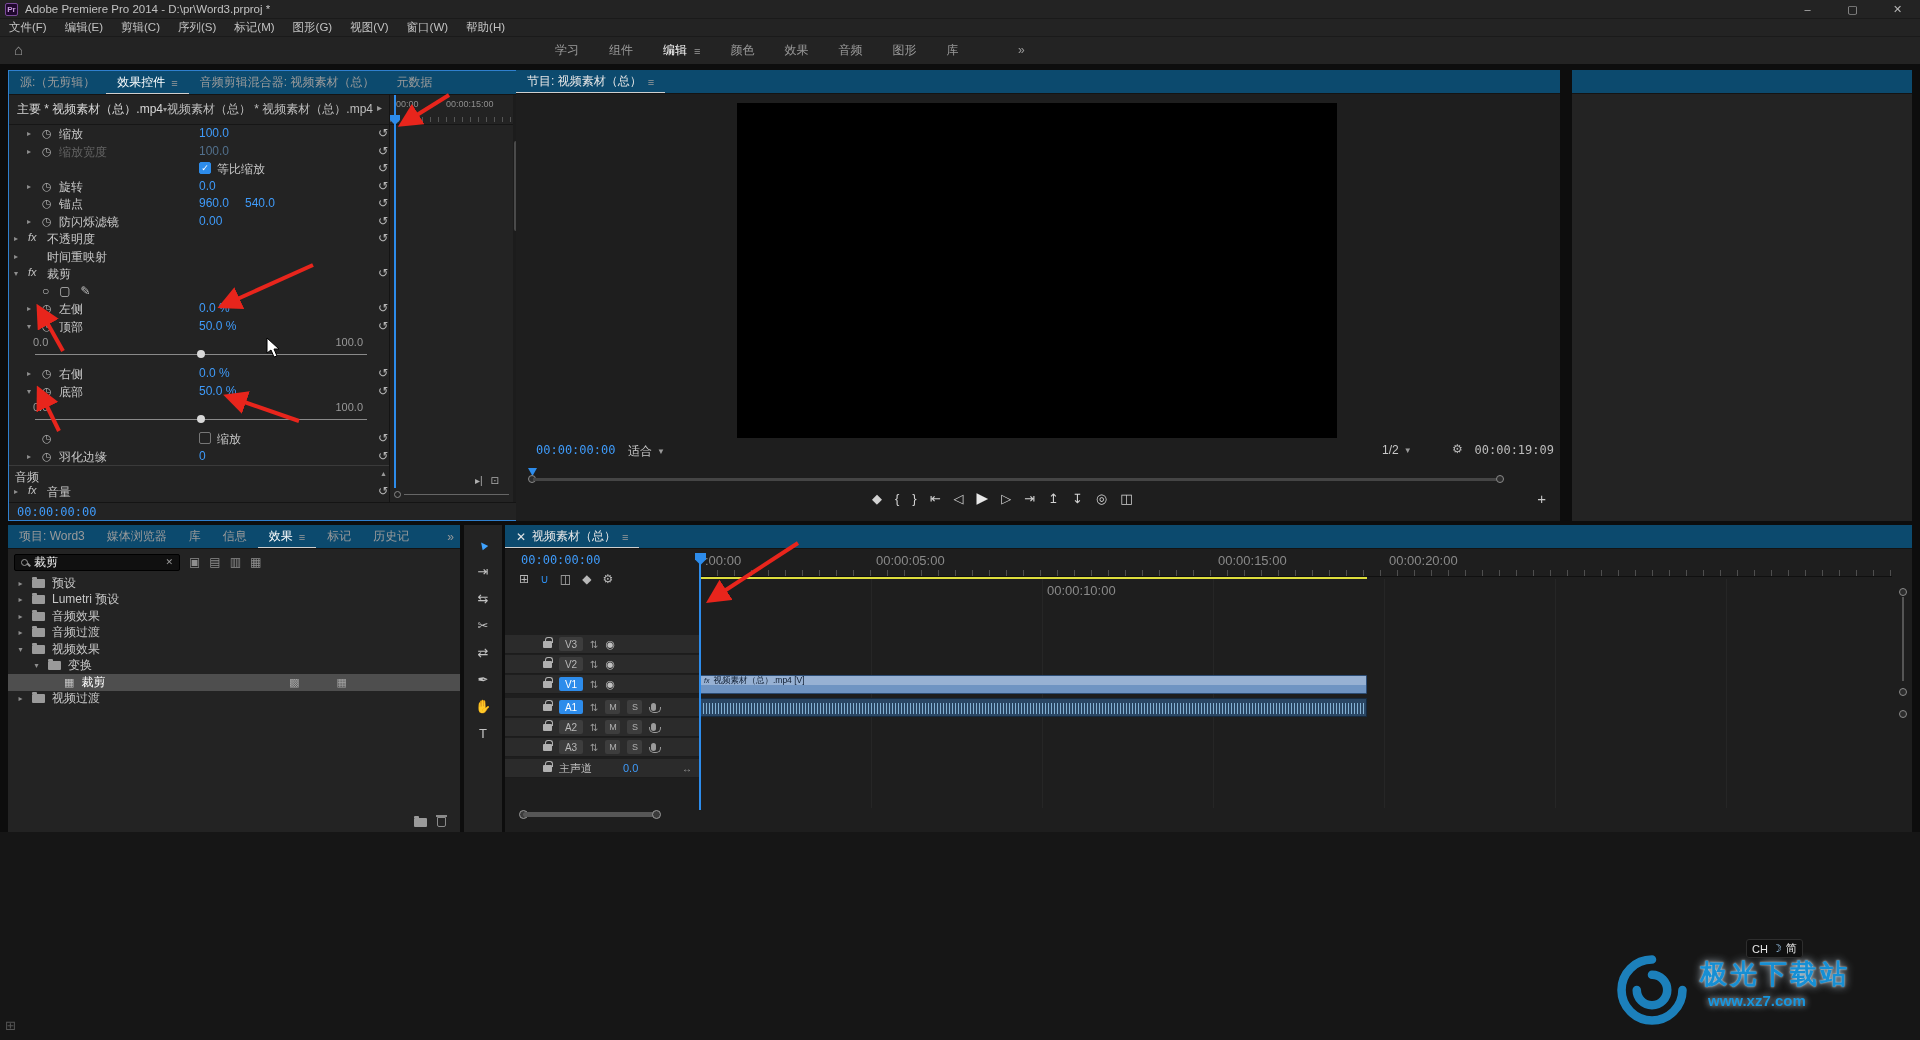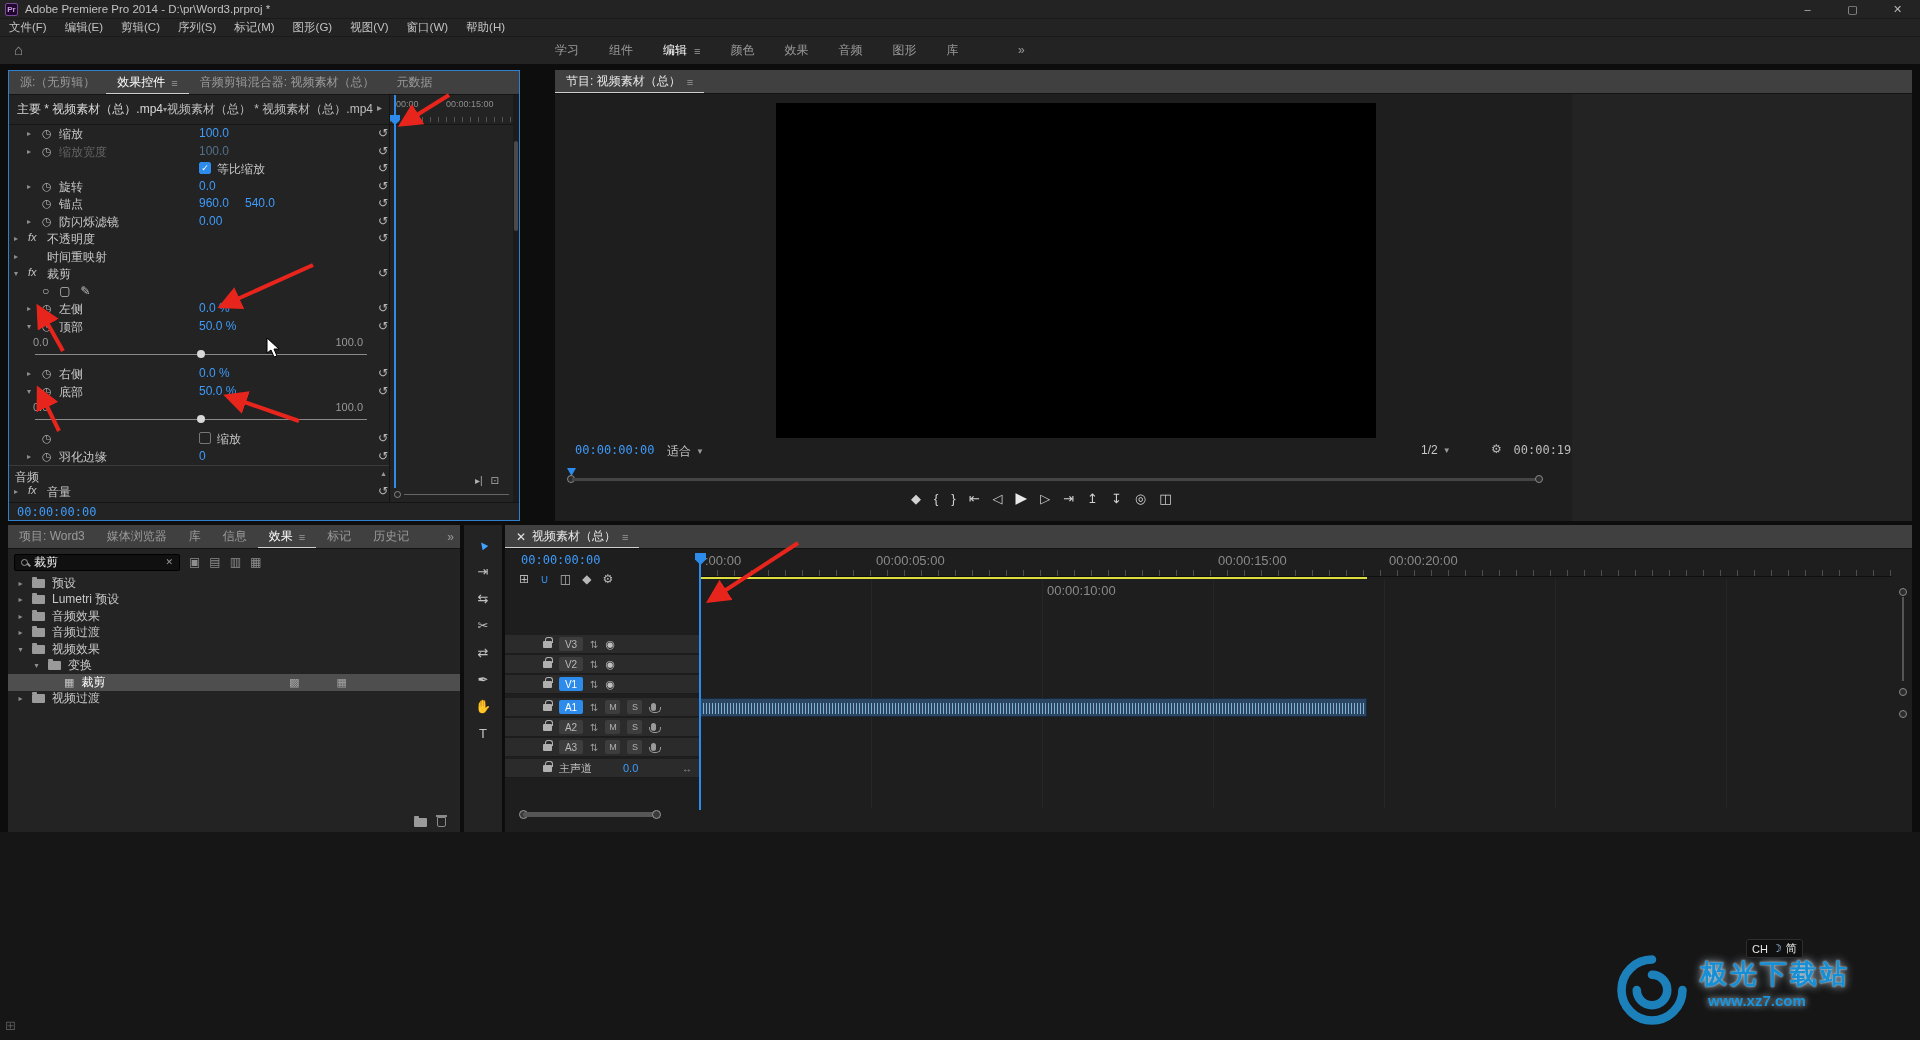--- a/index.html
+++ b/index.html
@@ -18,21 +18,21 @@
 .wsbar{position:absolute;left:0;top:37px;width:1920px;height:27px;background:#232323;z-index:5}
 .home-ico{position:absolute;left:14px;top:4px;font-size:15px;color:#9a9a9a}
 .ws-tabs{position:absolute;left:540px;top:0;height:27px;display:flex;align-items:center}
 .ws-tab{padding:0 15px;font-size:12px;color:#9a9a9a;display:flex;align-items:center;gap:7px;height:100%;white-space:nowrap}
 .ws-tab.active{color:#fff}
 .ws-menu{color:#9a9a9a;font-size:11px}
 .ws-overflow{position:absolute;left:1018px;top:6px;color:#9a9a9a}
 
 
 .panel{position:absolute;background:#232323}
-.tabbar{height:24px;background:#404040;border-bottom:1px solid #141414;display:flex;align-items:stretch;overflow:hidden;white-space:nowrap}
+.tabbar{height:24px;background:#0c4a6e;border-bottom:1px solid #141414;display:flex;align-items:stretch;overflow:hidden;white-space:nowrap}
 .ptab{display:flex;align-items:center;gap:6px;padding:0 11px;font-size:12px;color:#9a9a9a}
 .ptab.active{color:#fff;box-shadow:inset 0 -1px 0 #cfcfcf}
 .ptab-menu{font-size:11px;color:#9a9a9a}
 
 
 #effect-panel{left:8px;top:70px;width:512px;height:451px;border:1px solid #2f80cf}
 .ec-header{position:absolute;left:0;top:24px;width:380px;height:30px;border-bottom:1px solid #161616;display:flex;align-items:center;padding:0 8px;color:#d6d6d6;white-space:nowrap;overflow:hidden}
 .ec-header .chev{font-size:8px;color:#9a9a9a}
 .ec-header .clip2{color:#bdbdbd}
 .ec-expand{position:absolute;left:368px;top:31px;font-size:10px;color:#9a9a9a}
@@ -72,21 +72,21 @@
 .ec-corner{position:absolute;right:16px;bottom:16px;display:flex;gap:8px;font-size:10px;color:#b0b0b0}
 .ec-mini-scroll{position:absolute;left:4px;right:6px;bottom:4px;height:7px}
 .ec-mini-scroll .dot{position:absolute;left:0;top:0;width:7px;height:7px;border:1px solid #888;border-radius:50%}
 .ec-mini-scroll .bar{position:absolute;left:10px;right:0;top:3px;height:1px;background:#666}
 .ec-vscroll{position:absolute;right:0;top:24px;bottom:18px;width:6px;background:#1c1c1c}
 .ec-vscroll .hd{position:absolute;left:1px;right:1px;top:46px;height:90px;background:#4a4a4a;border-radius:3px}
 .ec-bottom{position:absolute;left:0;right:0;bottom:0;height:18px;background:#232323;border-top:1px solid #141414;display:flex;align-items:center}
 .ec-bottom .tc{margin-left:8px;color:#3f9bfa}
 
 
-#program-panel{left:555px;top:70px;width:1044px;height:451px}
+#program-panel{left:516px;top:70px;width:1044px;height:451px}
 #program-panel .ptab{color:#e6e6e6}
 .pm-body{position:absolute;left:0;top:24px;right:0;bottom:0;background:#1e1e1e}
 .pm-video{position:absolute;left:221px;top:9px;width:600px;height:335px;background:#000}
 .pm-tc{position:absolute;left:20px;top:349px;color:#3f9bfa}
 .pm-fit{position:absolute;left:112px;top:349px;color:#c8c8c8;display:flex;gap:5px;align-items:center}
 .dd-chev{font-size:8px;color:#9a9a9a}
 .pm-res{position:absolute;left:866px;top:349px;color:#c8c8c8;display:flex;gap:5px;align-items:center}
 .pm-wrench{position:absolute;left:936px;top:348px;color:#b8b8b8;font-size:12px}
 .pm-dur{position:absolute;right:6px;top:349px;color:#bdbdbd}
 .pm-scrub{position:absolute;left:12px;right:56px;top:380px;height:10px}
@@ -582,20 +582,26 @@
             <span class="trk-ico eye">◉</span>
           </div>
         </div>
         <div class="trk-row" style="top: 96px;">
           <div class="trk-head">
             <span class="icon-lock"></span>
             <span class="trk-box tgt">V1</span>
             <span class="trk-ico">⇅</span>
             <span class="trk-ico eye">◉</span>
           </div>
+          <div class="v-clip">
+            <div class="v-clip-bar">
+              <span class="clip-fx">fx</span>
+              <span class="clip-label">视频素材（总）.mp4 [V]</span>
+            </div>
+          </div>
         </div>
         <div class="trk-row" style="top: 119px;">
           <div class="trk-head">
             <span class="icon-lock"></span>
             <span class="trk-box tgt">A1</span>
             <span class="trk-ico">⇅</span>
             <span class="trk-btn">M</span>
             <span class="trk-btn">S</span>
             <span class="icon-mic"></span>
           </div>

